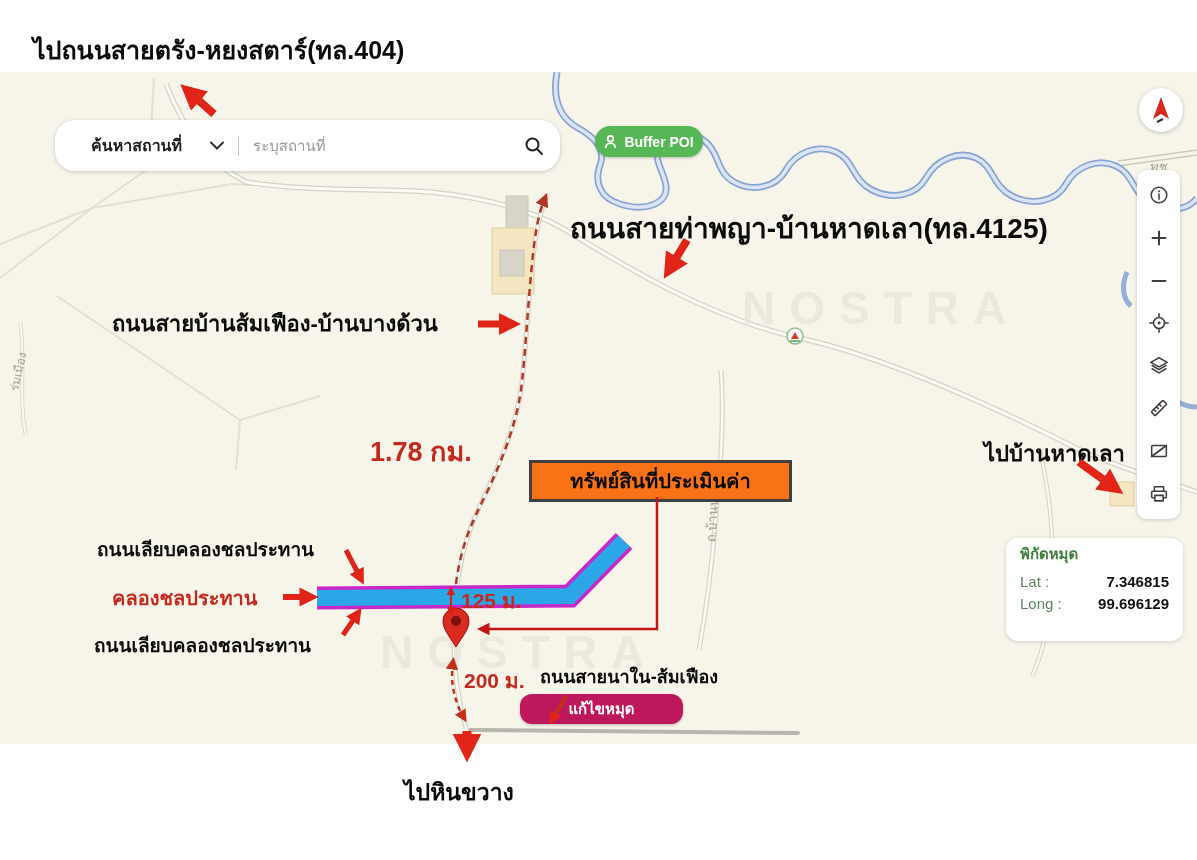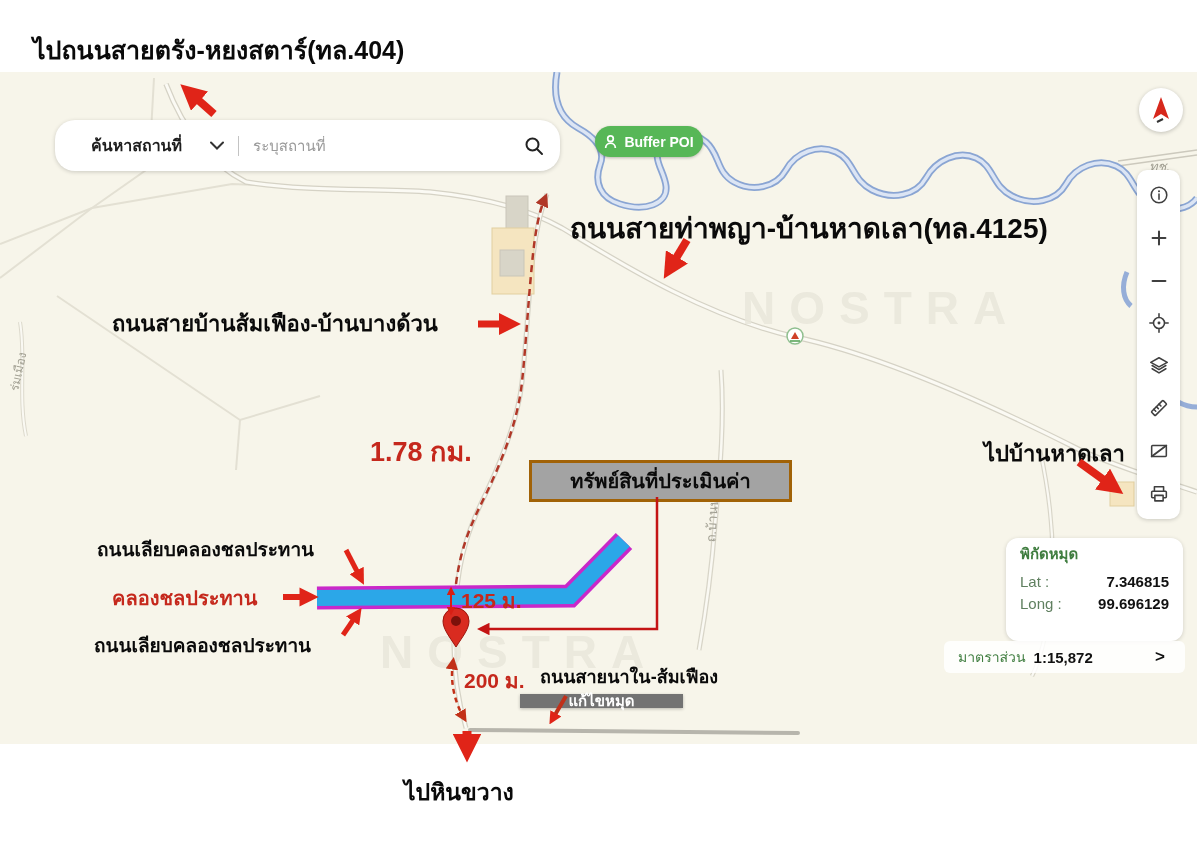--- a/index.html
+++ b/index.html
@@ -17,23 +17,23 @@
   .search-cat span{font-size:16px;font-weight:600;color:#1d1d1d;}
   .divider{width:1px;height:20px;background:#c3c3c3;margin:0 12px 0 14px;}
   .search-input{flex:1;border:none;outline:none;font-size:15px;color:#555;background:transparent;
                 font-family:"Liberation Sans","DejaVu Sans",sans-serif;}
   .search-input::placeholder{color:#9a9a9a;}
   .mag-btn{border:none;background:none;padding:0 16px 0 6px;cursor:pointer;}
   
   .btn-green{position:absolute;border:none;display:flex;align-items:center;justify-content:center;gap:7px;
              color:#fff;cursor:pointer;z-index:15;box-shadow:0 1px 3px rgba(0,0,0,.25);}
   .buffer-btn{left:595px;top:126px;width:108px;height:31px;border-radius:16px;background:#57b757;font-size:14px;font-weight:600;}
-  .edit-btn{left:520px;top:694px;width:163px;height:14px;border-radius:0;background:#737373;font-size:15px;font-weight:600;}
-  
-  .prop-box{position:absolute;left:529px;top:460px;width:257px;height:36px;background:#a3a3a3;border:3px solid #a16207;
+  .edit-btn{left:520px;top:694px;width:163px;height:30px;border-radius:12px;background:#be185d;font-size:15px;font-weight:600;}
+  
+  .prop-box{position:absolute;left:529px;top:460px;width:257px;height:36px;background:#f97316;border:3px solid #404040;
             display:flex;align-items:center;justify-content:center;font-size:20px;font-weight:bold;color:#0a0a0a;z-index:12;}
   
   .compass{position:absolute;left:1139px;top:88px;width:44px;height:44px;border-radius:50%;background:#fff;
            box-shadow:0 1px 4px rgba(0,0,0,.22);z-index:15;border:none;cursor:pointer;display:flex;align-items:center;justify-content:center;}
   .toolbar{position:absolute;left:1137px;top:170px;width:43px;height:341px;background:#fff;border-radius:10px;
            box-shadow:0 1px 4px rgba(0,0,0,.18);display:flex;flex-direction:column;align-items:center;
            justify-content:space-around;z-index:15;padding:4px 0;}
   .tbtn{width:28px;height:28px;border:none;background:none;padding:0;cursor:pointer;display:flex;align-items:center;justify-content:center;}
   .tbtn svg{stroke:#3f3f3f;fill:none;stroke-width:1.7;stroke-linecap:round;stroke-linejoin:round;}
   
@@ -258,25 +258,20 @@
     <div class="crow">
       <span class="cl">Lat :</span>
       <span class="cv">7.346815</span>
     </div>
     <div class="crow">
       <span class="cl">Long :</span>
       <span class="cv">99.696129</span>
     </div>
   </div>
 
-  <div class="scalebar">
-    <span class="sl">มาตราส่วน</span>
-    <span class="sv">1:15,872</span>
-    <button class="scale-chev">&gt;</button>
-  </div>
 
   <svg id="overlay-arrows" width="1197" height="860" viewBox="0 0 1197 860">
     <defs>
       <marker id="ah-red" viewBox="0 0 10 10" refX="6" refY="5" markerWidth="3.2" markerHeight="3.2" orient="auto-start-reverse">
           <path d="M0,0 L10,5 L0,10 Z" fill="#e02418"></path>
         </marker>
       <marker id="ah-cn" viewBox="0 0 10 10" refX="6" refY="5" markerWidth="5" markerHeight="5" orient="auto-start-reverse">
           <path d="M0,0 L10,5 L0,10 Z" fill="#c41414"></path>
         </marker>
       <marker id="ah-dk" viewBox="0 0 10 10" refX="6" refY="5" markerWidth="5.5" markerHeight="5.5" orient="auto-start-reverse">

